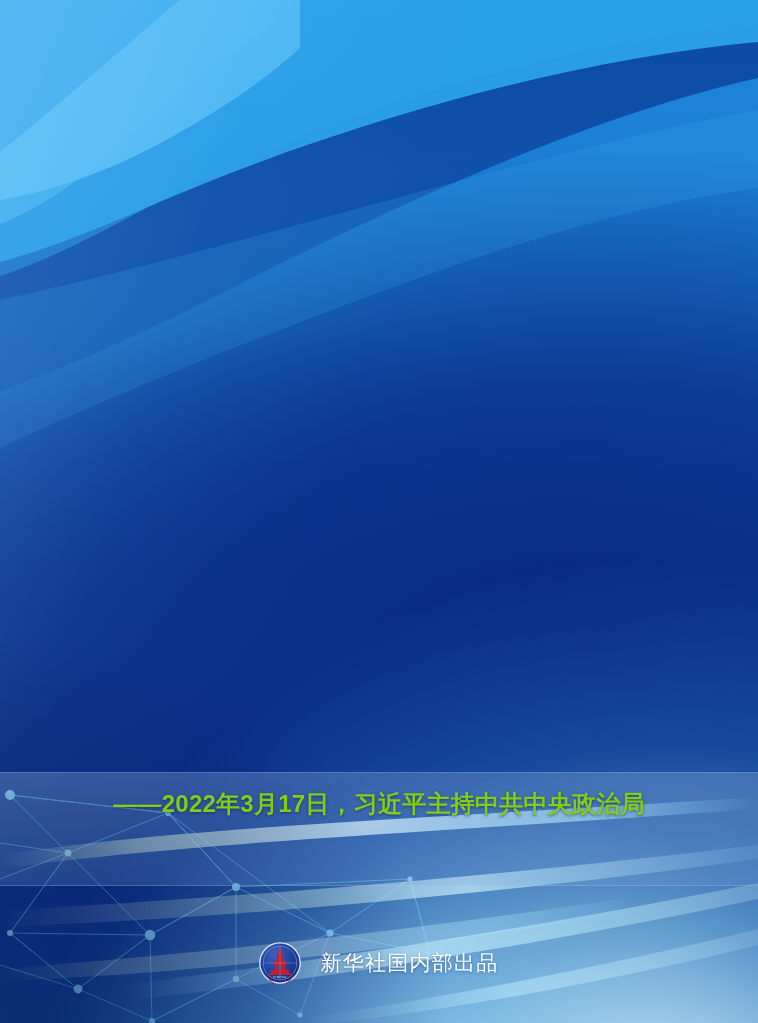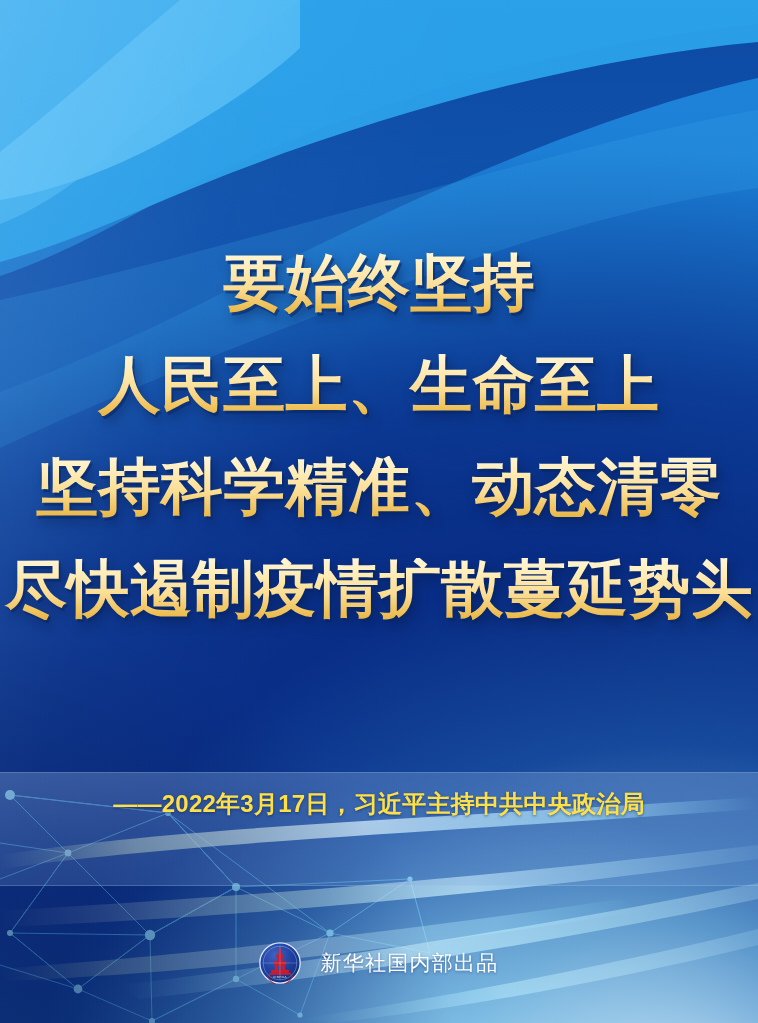--- a/index.html
+++ b/index.html
@@ -120,21 +120,21 @@
     filter:drop-shadow(2px 3px 0 rgba(7,38,104,.55)) drop-shadow(3px 5px 6px rgba(4,24,74,.45));
     white-space:nowrap;
   }
   .hl-1{font-size:62px;margin-bottom:40px;}
   .hl-2{font-size:62px;margin-bottom:40px;}
   .hl-3{font-size:62px;margin-bottom:40px;}
   .hl-4{font-size:62px;}
 
   .caption{
     position:absolute;left:0;top:786px;width:100%;
-    text-align:center;color:#fde047;
+    text-align:center;color:#84cc16;
     font-weight:bold;font-size:24px;line-height:36px;
     letter-spacing:.01em;
     text-shadow:0 1px 3px rgba(6,26,72,.55);
   }
   .caption span{display:block;white-space:nowrap;}
 
   .footer{
     position:absolute;left:0;top:942px;width:100%;
     display:flex;align-items:center;justify-content:center;gap:19px;
   }
@@ -226,26 +226,20 @@
     </svg>
   </div>
 
   <div class="bg-layer glow-br"></div>
   <div class="bg-layer vignette-bl"></div>
 
   <div class="caption-band"></div>
 
   <div class="content">
 
-    <div class="headline">
-      <span class="hl hl-1">要始终坚持</span>
-      <span class="hl hl-2">人民至上、生命至上</span>
-      <span class="hl hl-3">坚持科学精准、动态清零</span>
-      <span class="hl hl-4">尽快遏制疫情扩散蔓延势头</span>
-    </div>
 
     <div class="caption">
       <span>——2022年3月17日，习近平主持中共中央政治局</span>
     </div>
 
     <div class="footer">
       <div class="logo">
         <svg viewBox="0 0 100 100" xmlns="http://www.w3.org/2000/svg">
           <defs>
             <radialGradient id="lg" cx="38%" cy="30%" r="78%">

